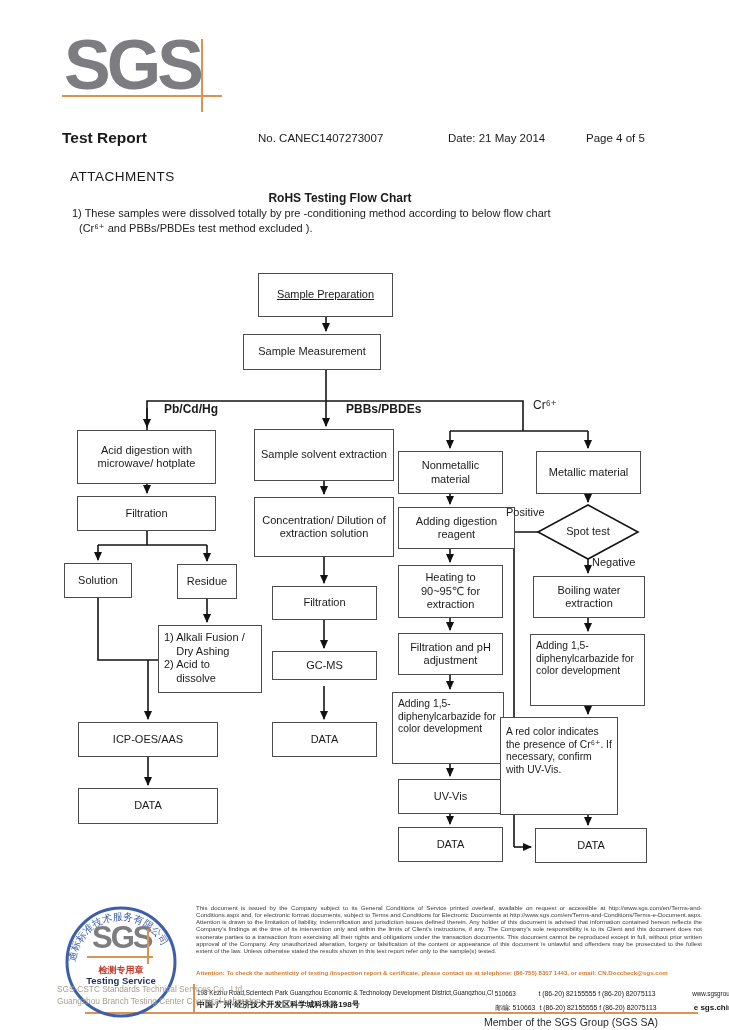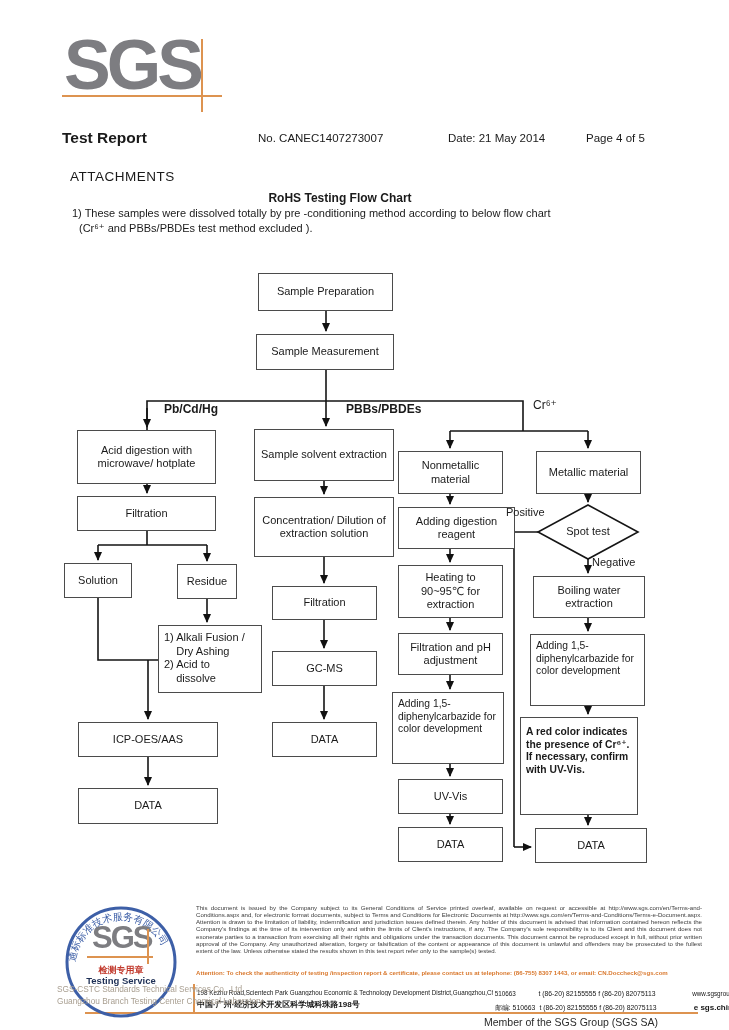--- a/index.html
+++ b/index.html
@@ -123,52 +123,52 @@
     </g>
   </svg>
 
   <div class="flabel b" style="left:154px;top:402px;">Pb/Cd/Hg</div>
   <div class="flabel b" style="left:336px;top:402px;">PBBs/PBDEs</div>
   <div class="flabel" style="left:533px;top:398px;">Cr⁶⁺</div>
   <div class="elabel" style="left:506px;top:506px;">Positive</div>
   <div class="elabel" style="left:592px;top:556px;">Negative</div>
   <div class="diamond-label" style="left:538px;top:525px;">Spot test</div>
 
-  <div class="node" style="left:258px;top:273px;width:135px;height:38px;">Sample Preparation</div>
-  <div class="node" style="left:256px;top:334px;width:138px;height:36px;">Sample Measurement</div>
+  <div class="node" style="left:258px;top:273px;width:135px;height:44px;text-decoration:underline;">Sample Preparation</div>
+  <div class="node" style="left:243px;top:334px;width:138px;height:36px;">Sample Measurement</div>
 
   <div class="node" style="left:77px;top:430px;width:139px;height:54px;">Acid digestion with microwave/ hotplate</div>
   <div class="node" style="left:77px;top:496px;width:139px;height:35px;">Filtration</div>
   <div class="node" style="left:64px;top:563px;width:68px;height:35px;">Solution</div>
   <div class="node" style="left:177px;top:564px;width:60px;height:35px;">Residue</div>
   <div class="node l pre" style="left:158px;top:625px;width:104px;height:68px;">1) Alkali Fusion /
     Dry Ashing
 2) Acid to
     dissolve</div>
   <div class="node" style="left:78px;top:722px;width:140px;height:35px;">ICP-OES/AAS</div>
   <div class="node" style="left:78px;top:788px;width:140px;height:36px;">DATA</div>
 
   <div class="node" style="left:254px;top:429px;width:140px;height:52px;">Sample solvent extraction</div>
   <div class="node" style="left:254px;top:497px;width:140px;height:60px;">Concentration/ Dilution of extraction solution</div>
   <div class="node" style="left:272px;top:586px;width:105px;height:34px;">Filtration</div>
-  <div class="node" style="left:272px;top:651px;width:105px;height:35px;">GC-MS</div>
+  <div class="node" style="left:272px;top:651px;width:105px;height:29px;">GC-MS</div>
   <div class="node" style="left:272px;top:722px;width:105px;height:35px;">DATA</div>
 
   <div class="node" style="left:398px;top:451px;width:105px;height:43px;">Nonmetallic material</div>
   <div class="node" style="left:536px;top:451px;width:105px;height:43px;">Metallic material</div>
   <div class="node" style="left:398px;top:507px;width:117px;height:42px;">Adding digestion reagent</div>
   <div class="node" style="left:398px;top:565px;width:105px;height:53px;">Heating to 90~95℃ for extraction</div>
   <div class="node" style="left:398px;top:633px;width:105px;height:42px;">Filtration and pH adjustment</div>
   <div class="node l sm" style="left:392px;top:692px;width:112px;height:72px;">Adding 1,5-diphenylcarbazide for color development</div>
   <div class="node" style="left:398px;top:779px;width:105px;height:35px;">UV-Vis</div>
   <div class="node" style="left:398px;top:827px;width:105px;height:35px;">DATA</div>
 
   <div class="node" style="left:533px;top:576px;width:112px;height:42px;">Boiling water extraction</div>
   <div class="node l sm" style="left:530px;top:634px;width:115px;height:72px;">Adding 1,5-diphenylcarbazide for color development</div>
-  <div class="node l sm" style="left:520px;top:717px;width:118px;height:98px;padding-top:8px;font-weight:bold;">A red color indicates the presence of Cr⁶⁺. If necessary, confirm with UV-Vis.</div>
+  <div class="node l sm" style="left:500px;top:717px;width:118px;height:98px;padding-top:8px;">A red color indicates the presence of Cr⁶⁺. If necessary, confirm with UV-Vis.</div>
   <div class="node" style="left:535px;top:828px;width:112px;height:35px;">DATA</div>
 
   <svg class="stamp-svg" width="122" height="122" viewBox="0 0 122 122">
     <circle cx="61" cy="60" r="54" fill="none" stroke="#3d5fa7" stroke-width="3"></circle>
     <path id="arcT" d="M 15,64 A 46,46 0 0 1 107,64" fill="none"></path>
     <text font-size="10" fill="#3d5fa7" font-family="Liberation Sans, sans-serif">
       <textPath href="#arcT" startOffset="4">通标标准技术服务有限公司</textPath>
     </text>
   </svg>
   <div class="stamp-sgs">SGS</div>

